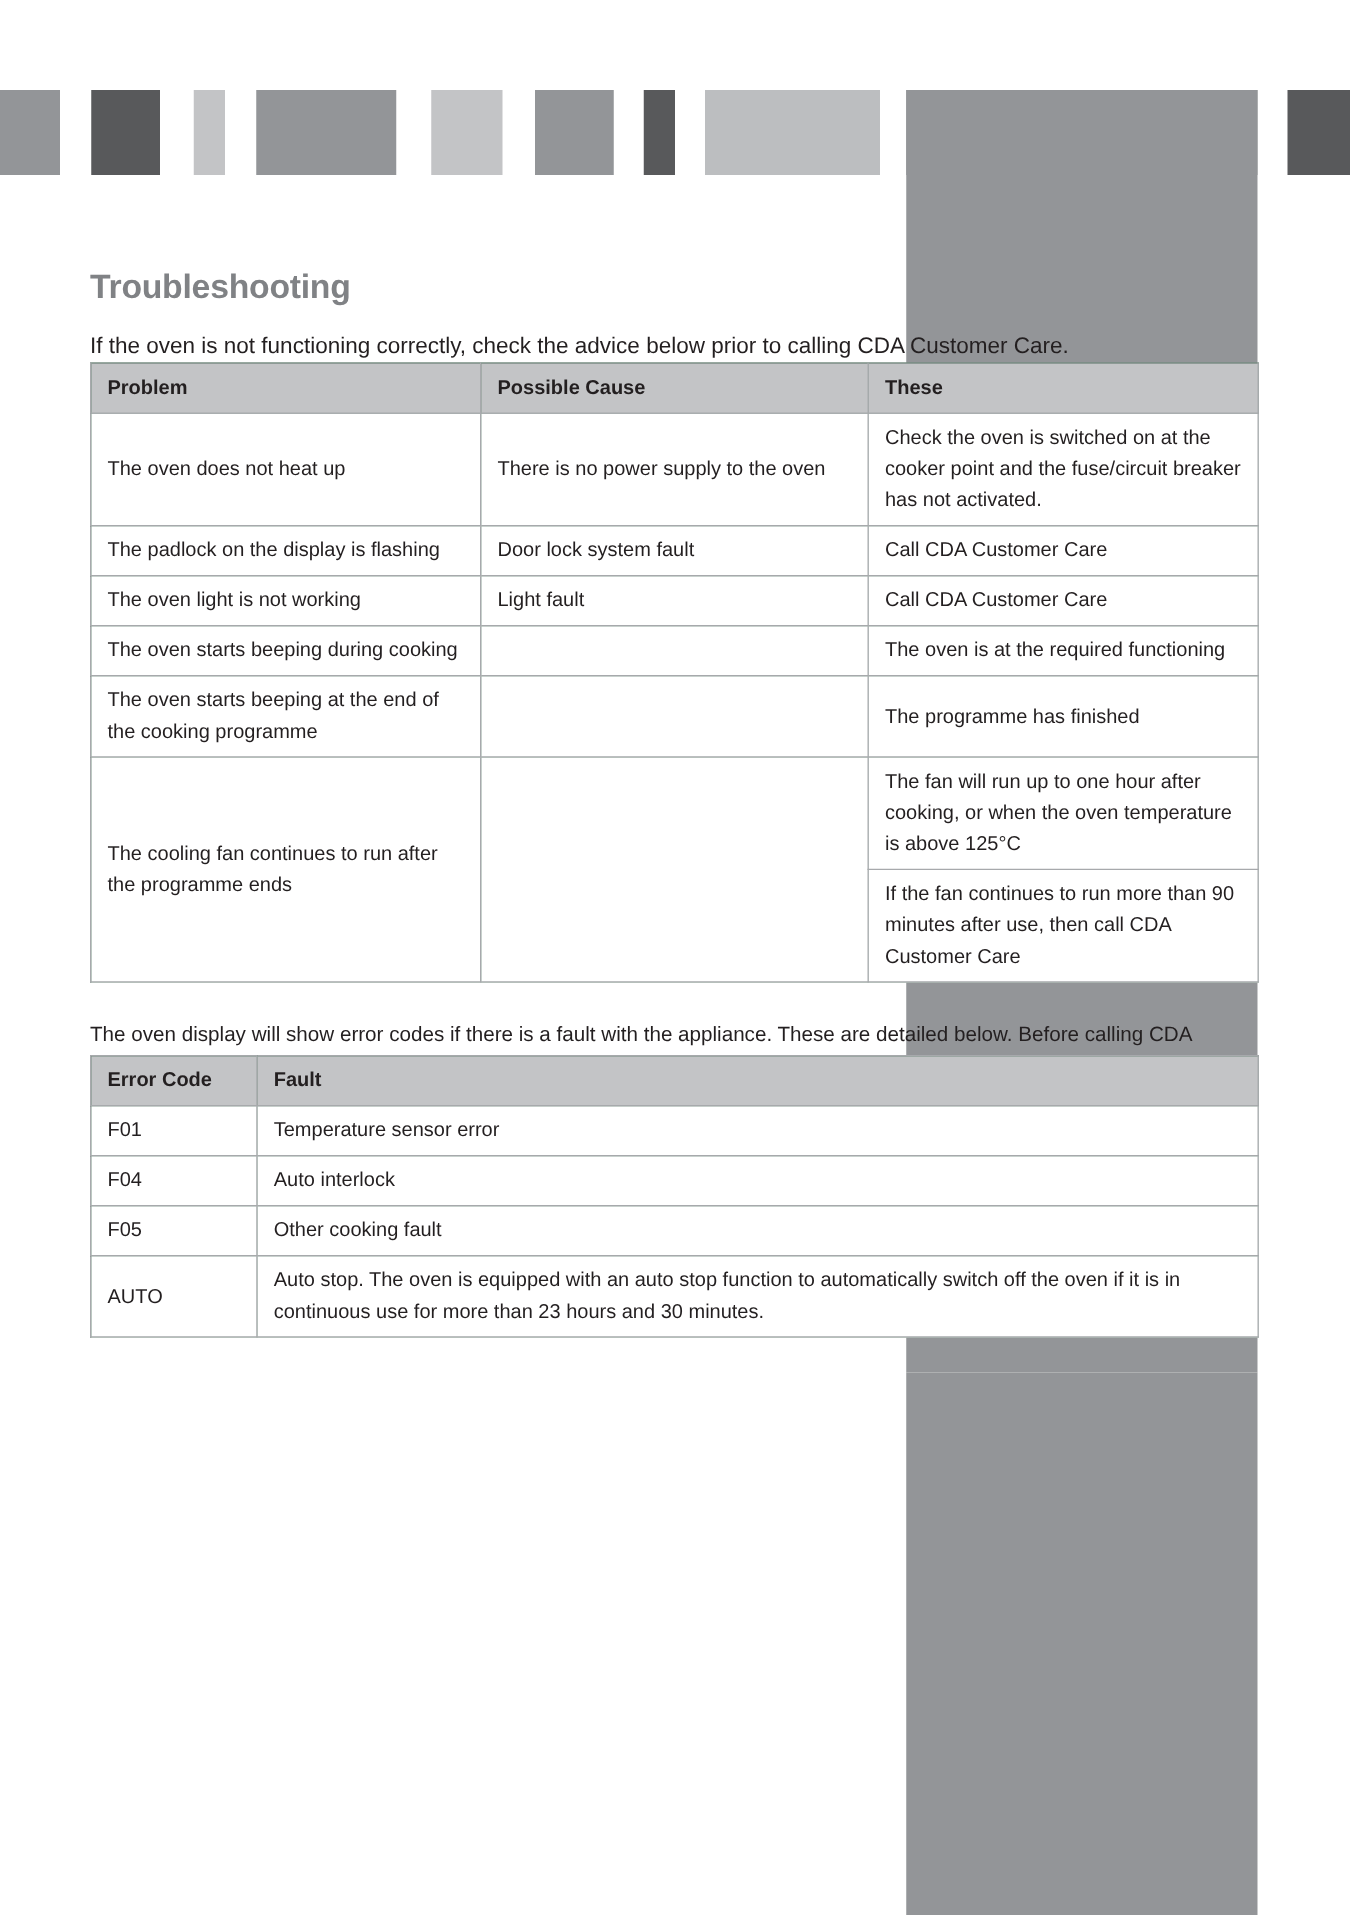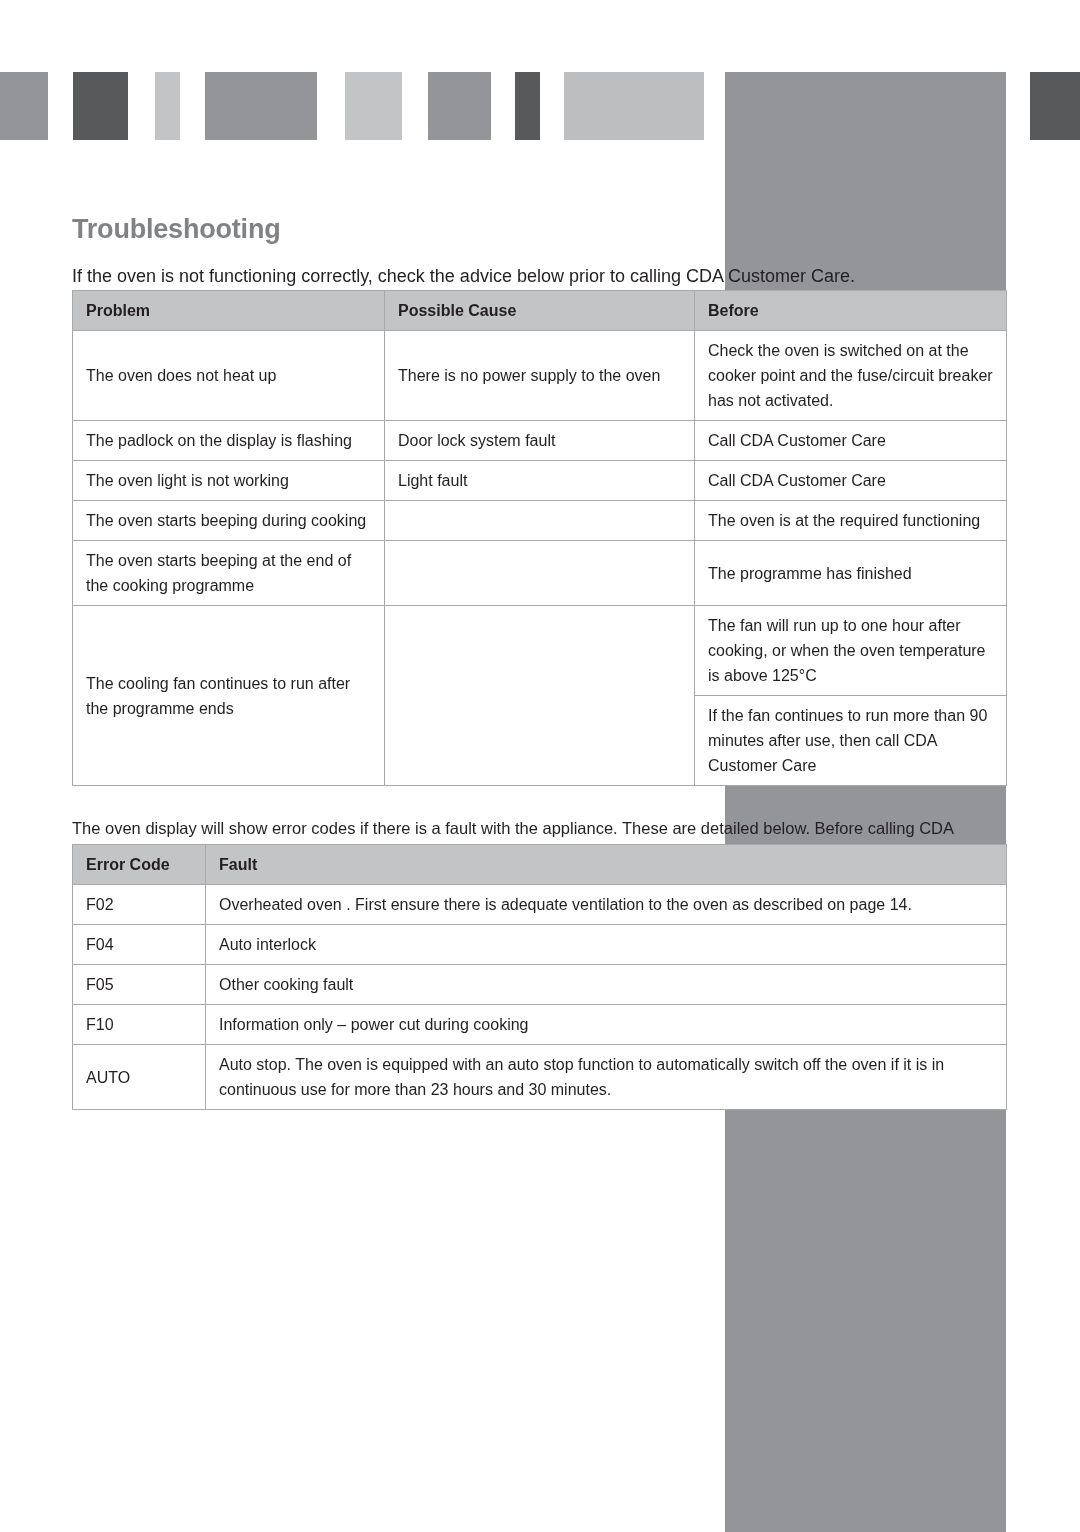--- a/index.html
+++ b/index.html
@@ -160,21 +160,21 @@
   <table class="doc-table" id="table-problems">
     <colgroup>
       <col style="width:312px">
       <col style="width:310px">
       <col style="width:312px">
     </colgroup>
     <thead>
       <tr>
         <th>Problem</th>
         <th>Possible Cause</th>
-        <th>Before</th>
+        <th>These</th>
       </tr>
     </thead>
     <tbody id="problems-body">
         <tr>
           <td>The oven does not heat up</td>
           <td>There is no power supply to the oven</td>
           <td>Check the oven is switched on at the cooker point and the fuse/circuit breaker has not activated.</td>
         </tr>
         <tr>
           <td>The padlock on the display is flashing</td>
@@ -215,36 +215,32 @@
       <col style="width:801px">
     </colgroup>
     <thead>
       <tr>
         <th>Error Code</th>
         <th>Fault</th>
       </tr>
     </thead>
     <tbody id="errors-body">
         <tr>
-          <td class="code-cell">F02</td>
-          <td>Overheated oven .  First ensure there is adequate ventilation to the oven as described on page 14.</td>
+          <td class="code-cell">F01</td>
+          <td>Temperature sensor error</td>
         </tr>
         <tr>
           <td class="code-cell">F04</td>
           <td>Auto interlock</td>
         </tr>
         <tr>
           <td class="code-cell">F05</td>
           <td>Other cooking fault</td>
         </tr>
         <tr>
-          <td class="code-cell">F10</td>
-          <td>Information only – power cut during cooking</td>
-        </tr>
-        <tr>
           <td class="code-cell">AUTO</td>
           <td>Auto stop.  The oven is equipped with an auto stop function to automatically switch off the oven if it is in continuous use for more than 23 hours and 30 minutes.</td>
         </tr>
       </tbody>
   </table>
 
   <div id="page-number">12</div>
 
 </div>
 

